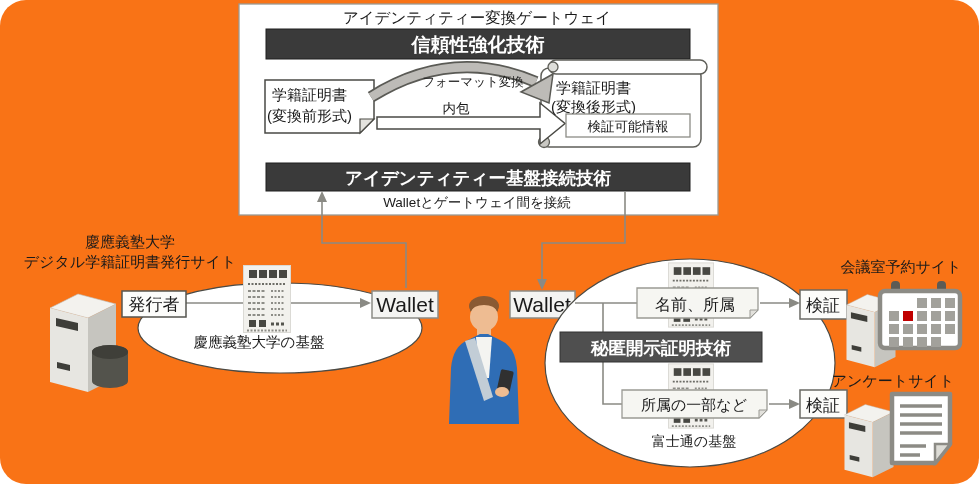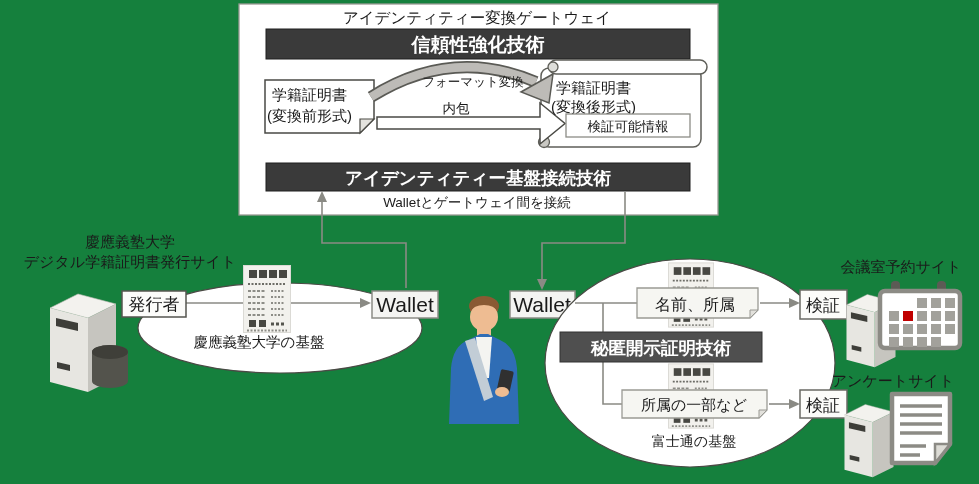--- a/index.html
+++ b/index.html
@@ -1,17 +1,17 @@
 <!DOCTYPE html>
 <html><head>
 <meta charset="utf-8">
 <style>
   html,body{margin:0;padding:0;background:#fff;}
-  .stage{position:relative;width:979px;height:484px;background:#15803d;overflow:hidden;
-         font-family:"Liberation Sans","DejaVu Sans",sans-serif;}
+  .stage{position:relative;width:979px;height:484px;background:#f97316;overflow:hidden;
+         font-family:"Liberation Sans","DejaVu Sans",sans-serif;border-radius:26px;}
   svg text{font-family:"Liberation Sans","DejaVu Sans",sans-serif;fill:#1a1a1a;}
   svg .white{fill:#ffffff;font-weight:bold;}
 </style>
 </head>
 <body>
 
 <div class="stage">
 <svg width="979" height="484" viewBox="0 0 979 484" xmlns="http://www.w3.org/2000/svg">
 
   <defs>

